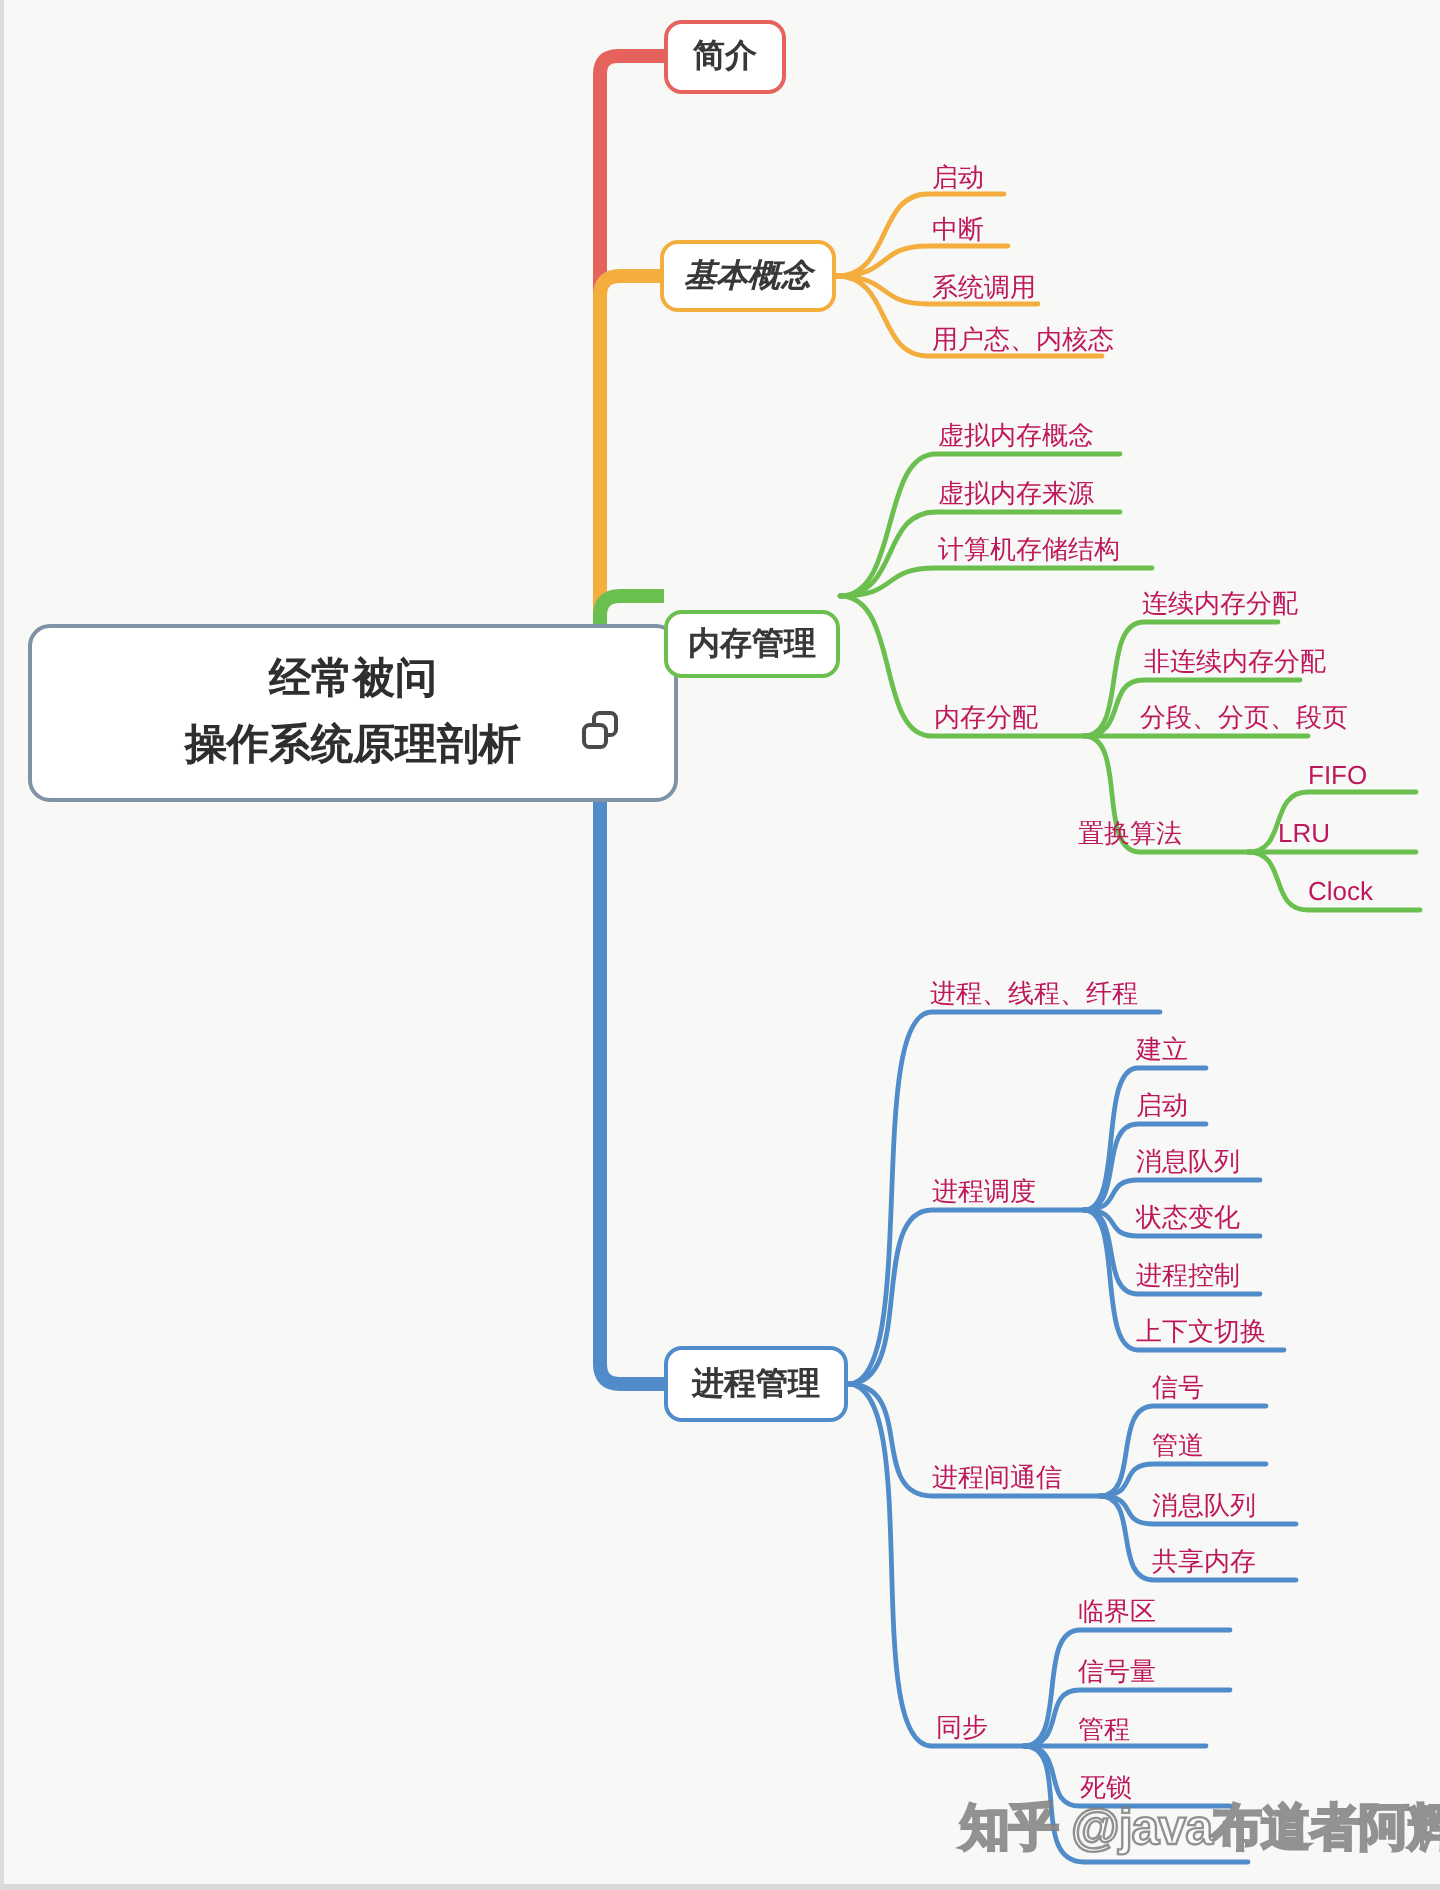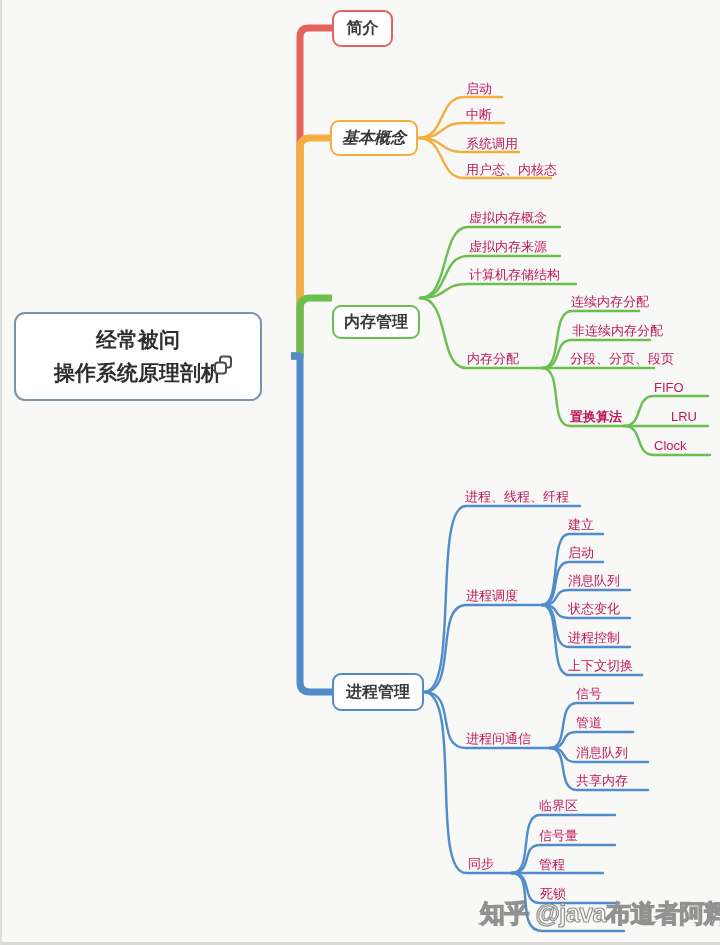--- a/index.html
+++ b/index.html
@@ -18,21 +18,21 @@
     position:absolute;background:#fff;border:2px solid;border-radius:9px;
     display:flex;align-items:center;justify-content:center;
     font-weight:bold;color:#383838;font-size:16px;box-sizing:border-box;
     cursor:pointer;white-space:nowrap;
   }
   .b-red{border-color:#e5635c;}
   .b-yellow{border-color:#f3ae3d;}
   .b-green{border-color:#6abf4f;}
   .b-blue{border-color:#4f8cc9;}
   .root-box{
-    position:absolute;left:12px;top:312px;width:248px;height:89px;
+    position:absolute;left:12px;top:312px;width:325px;height:89px;
     background:#fff;border:2.5px solid #7f93a6;border-radius:11px;
     display:flex;flex-direction:column;align-items:center;justify-content:center;
     font-weight:bold;color:#2e2e2e;font-size:21px;line-height:1.55;
     box-sizing:border-box;cursor:pointer;
   }
   .root-icon{position:absolute;right:26px;top:40px;width:22px;height:22px;}
   .label{
     position:absolute;font-size:13px;color:#be185d;white-space:nowrap;
     cursor:pointer;line-height:1.15;
   }
@@ -114,23 +114,23 @@
   <div class="label" style="left:464px;top:137px;">系统调用</div>
   <div class="label" style="left:464px;top:163px;">用户态、内核态</div>
 
   <div class="label" style="left:467px;top:211px;">虚拟内存概念</div>
   <div class="label" style="left:467px;top:240px;">虚拟内存来源</div>
   <div class="label" style="left:467px;top:268px;">计算机存储结构</div>
   <div class="label" style="left:465px;top:352px;">内存分配</div>
   <div class="label" style="left:569px;top:295px;">连续内存分配</div>
   <div class="label" style="left:570px;top:324px;">非连续内存分配</div>
   <div class="label" style="left:568px;top:352px;">分段、分页、段页</div>
-  <div class="label" style="left:568px;top:410px;font-weight:bold;">置换算法</div>
+  <div class="label" style="left:537px;top:410px;">置换算法</div>
   <div class="label" style="left:652px;top:381px;">FIFO</div>
-  <div class="label" style="left:637px;top:410px;margin-left:32px;">LRU</div>
+  <div class="label" style="left:637px;top:410px;">LRU</div>
   <div class="label" style="left:652px;top:439px;">Clock</div>
 
   <div class="label" style="left:463px;top:490px;">进程、线程、纤程</div>
   <div class="label" style="left:464px;top:589px;">进程调度</div>
   <div class="label" style="left:566px;top:518px;">建立</div>
   <div class="label" style="left:566px;top:546px;">启动</div>
   <div class="label" style="left:566px;top:574px;">消息队列</div>
   <div class="label" style="left:566px;top:602px;">状态变化</div>
   <div class="label" style="left:566px;top:631px;">进程控制</div>
   <div class="label" style="left:566px;top:659px;">上下文切换</div>

